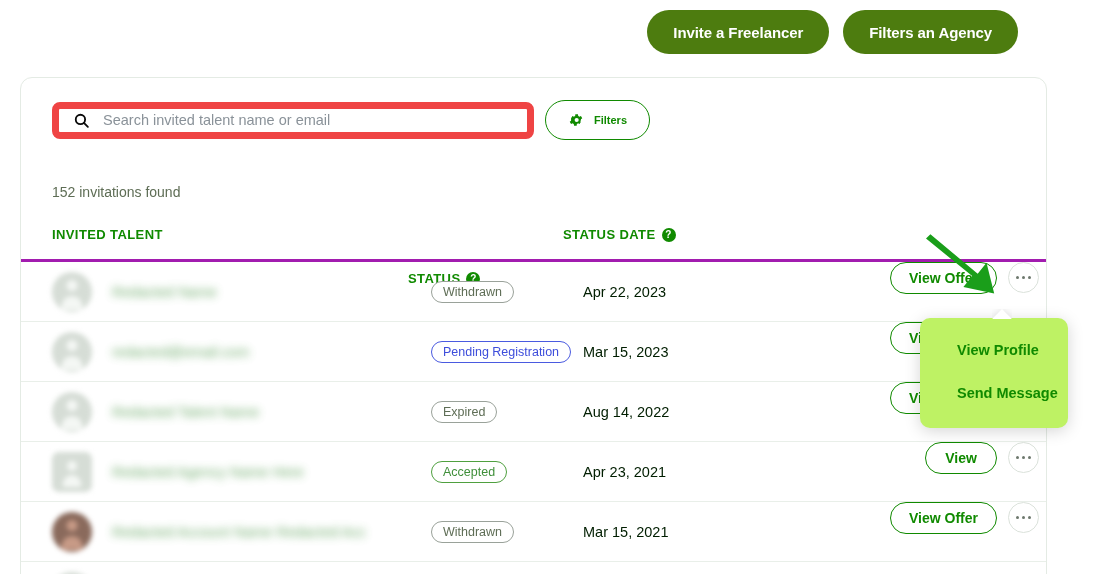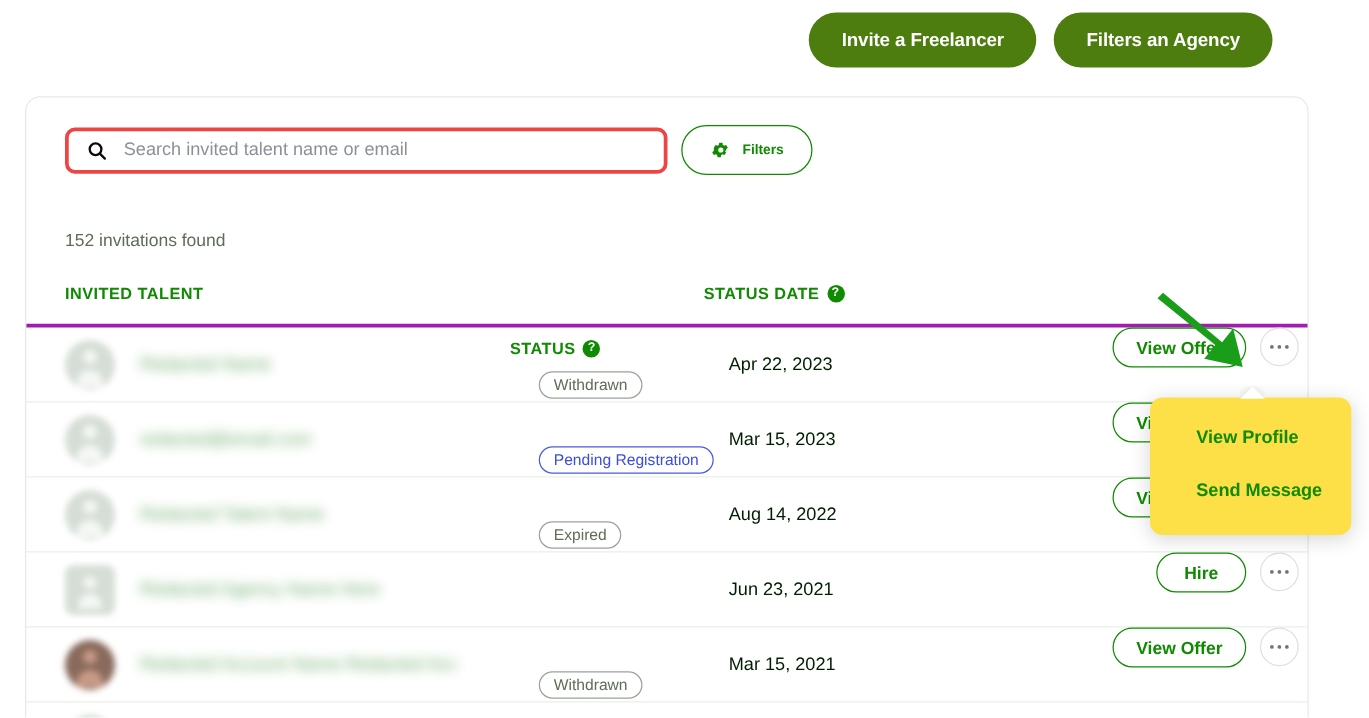--- a/index.html
+++ b/index.html
@@ -76,21 +76,21 @@
     top: 22px;
     display: flex;
     align-items: center;
     gap: 11px;
   }
 
   .search-box {
     position: relative;
     width: 482px;
     height: 37px;
-    border: 3px solid #ef4444;
+    border: 7px solid #ef4444;
     border-radius: 8px;
     background: #ffffff;
     display: flex;
     align-items: center;
   }
 
   .search-icon {
     position: absolute;
     left: 13px;
     top: 50%;
@@ -248,21 +248,21 @@
     font-size: 14.5px;
     color: #3f8f3a;
     white-space: nowrap;
     filter: blur(4.5px);
     opacity: .75;
   }
 
   .cell-status {
     position: absolute;
     left: 410px;
-    top: 16px;
+    top: 0;
     height: 60px;
     display: flex;
     align-items: center;
   }
 
   .badge {
     border-radius: 12px;
     height: 22px;
     padding: 0 11px;
     font-size: 12.5px;
@@ -346,23 +346,23 @@
     height: 68px;
     pointer-events: none;
     z-index: 40;
   }
 
   
   .popup {
     position: absolute;
     left: 920px;
     top: 318px;
-    width: 161px;
+    width: 148px;
     height: 110px;
-    background: #fde047;
+    background: #bef264;
     border-radius: 10px;
     box-shadow: 0 3px 16px rgba(0,0,0,0.17);
     z-index: 50;
   }
   .popup-caret {
     position: absolute;
     top: -9px;
     left: 72px;
     width: 20px;
     height: 10px;
@@ -511,23 +511,26 @@
     </div>
 
     <div class="row">
       <div class="cell-talent">
         <div class="avatar square">
           <span class="glyph-head"></span>
             <span class="glyph-body"></span>
         </div>
         <div class="talent-name">&nbsp;Redacted Agency Name Here&nbsp;</div>
       </div>
-      <div class="cell-date">Jun 23, 2021</div>
+      <div class="cell-status">
+        <span class="badge green">Accepted</span>
+      </div>
+      <div class="cell-date">Apr 23, 2021</div>
       <div class="cell-actions">
-        <button class="btn-outline">Hire</button>
+        <button class="btn-outline">View</button>
         <button class="btn-more">
             <i></i>
             <i></i>
             <i></i>
           </button>
       </div>
     </div>
 
     <div class="row">
       <div class="cell-talent">

